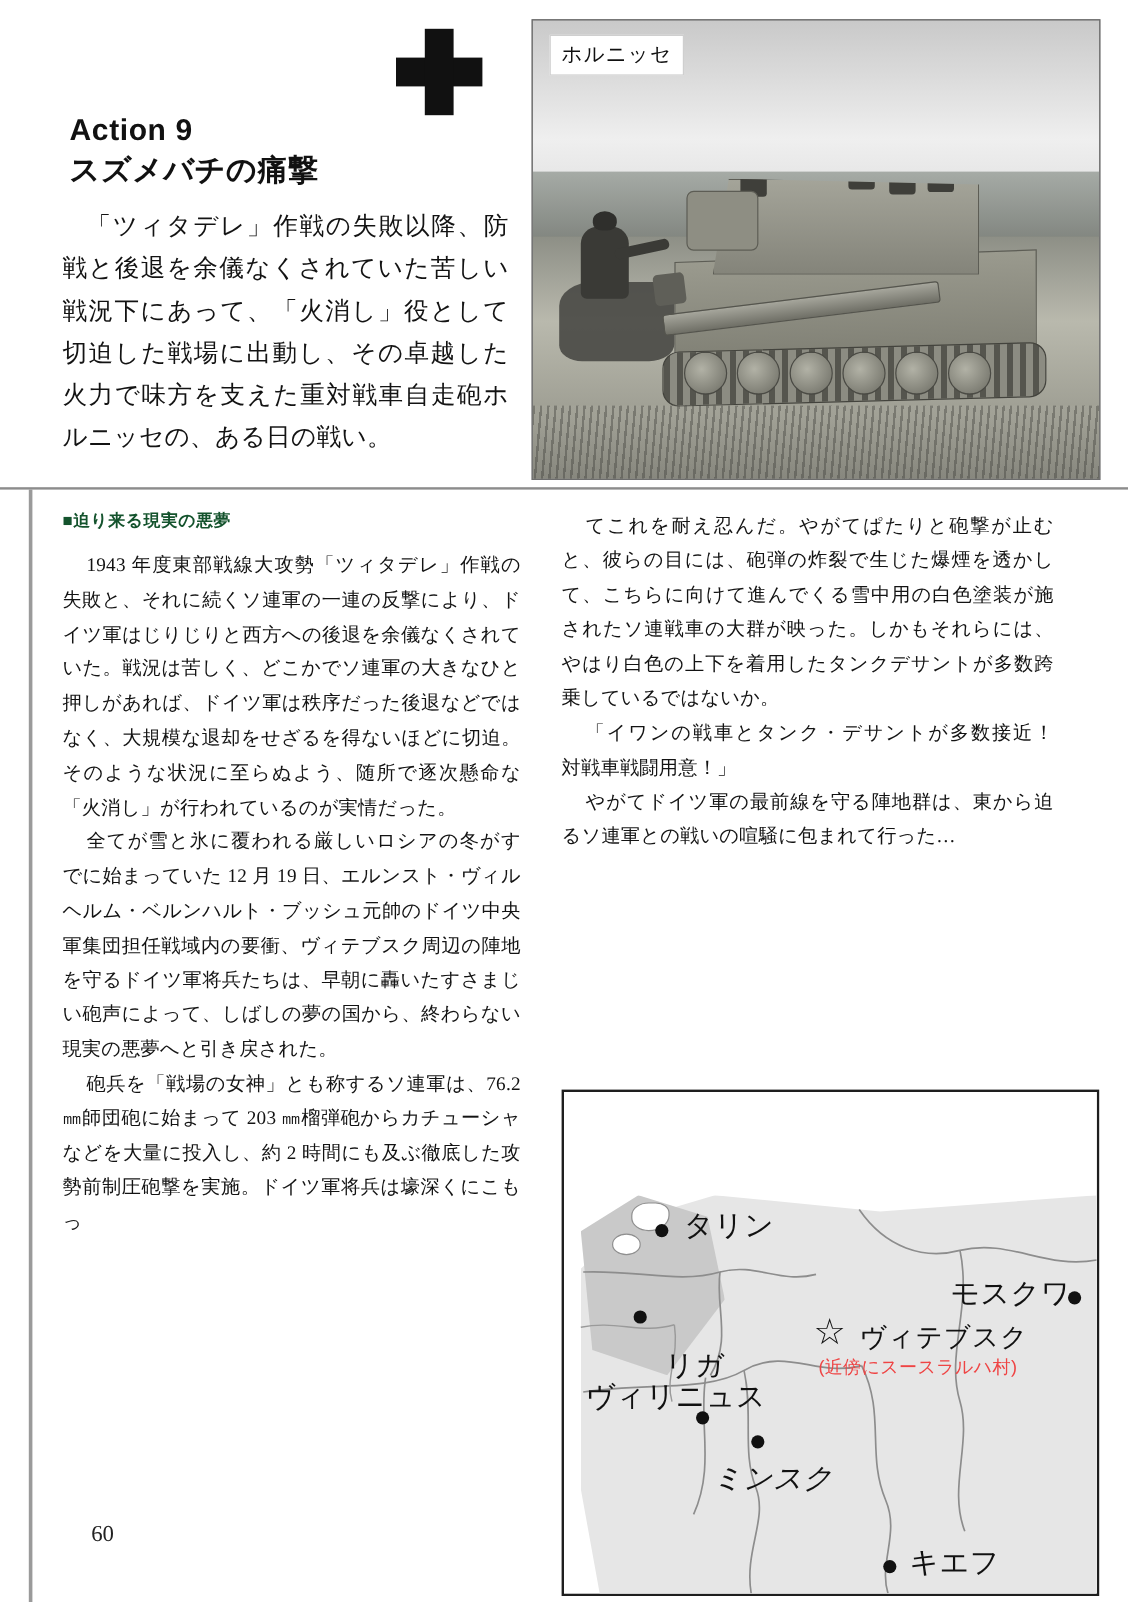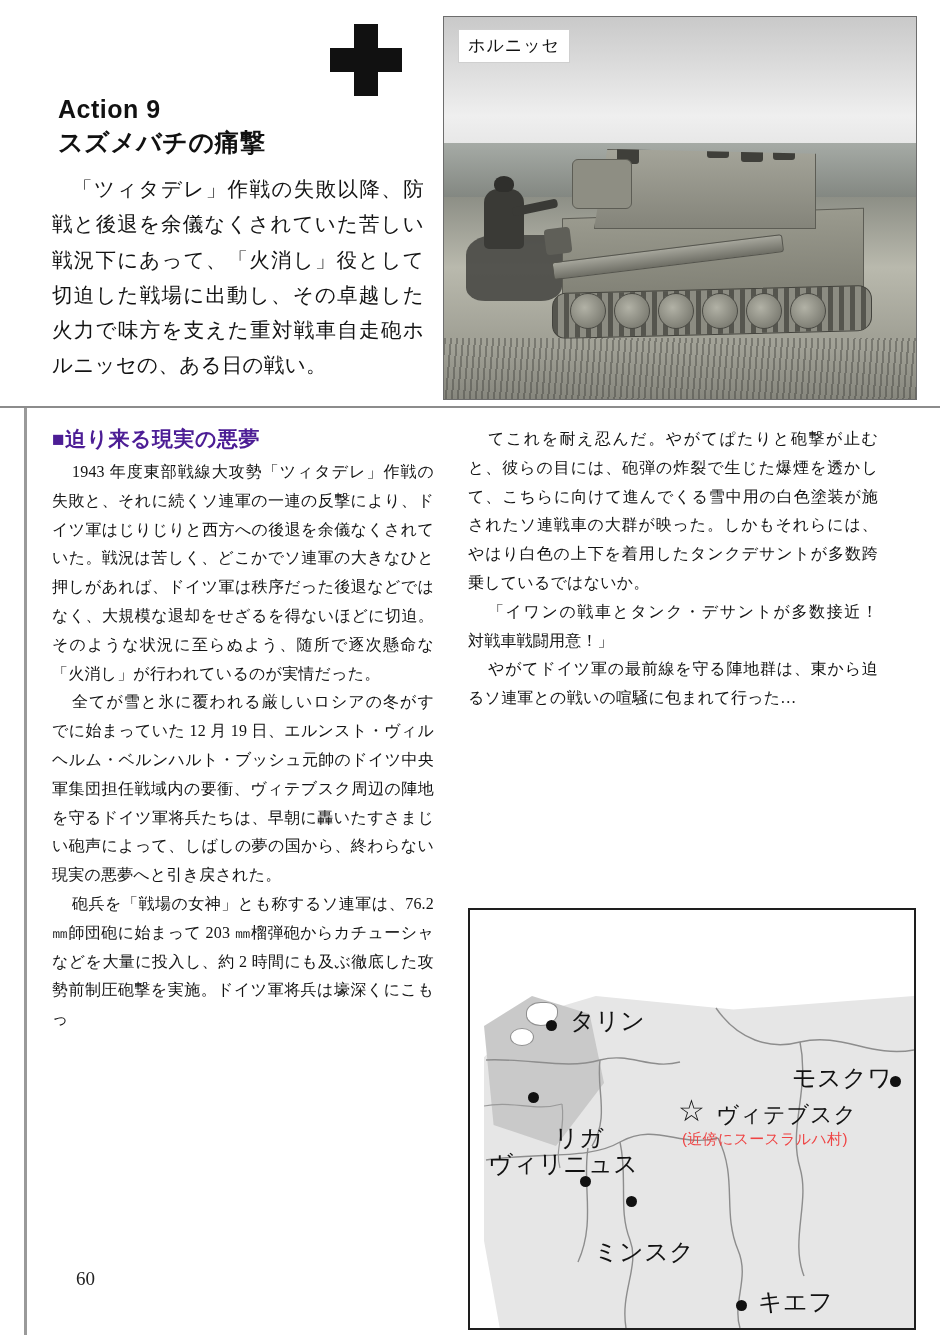--- a/index.html
+++ b/index.html
@@ -212,25 +212,25 @@
     letter-spacing: 1px;
     padding: 4px 9px 5px 9px;
     border: 1px solid #cfcfcf;
   }
 
   
   .subhead {
     position: absolute;
     left: 52px;
     top: 425px;
-    font-family: Liberation Mono, monospace;
+    font-family: Liberation Sans, sans-serif;
     font-weight: bold;
-    font-size: 21px;
+    font-size: 14px;
     letter-spacing: 0.5px;
-    color: #4c1d95;
+    color: #14532d;
   }
   .col {
     position: absolute;
     font-size: 16px;
     line-height: 1.80;
     letter-spacing: 0.2px;
     text-align: justify;
     color: #131313;
   }
   .col-left {
@@ -436,21 +436,21 @@
     <div class="city-dot" style="left:76px;  top:110px;"></div>
     <div class="city-label" style="left:100px; top:95px;">タリン</div>
 
     <div class="city-dot" style="left:58px;  top:182px;"></div>
     <div class="city-label" style="left:84px;  top:168px;margin-top:44px;">リガ</div>
 
     <div class="city-dot" style="left:110px; top:266px;"></div>
     <div class="city-label" style="left:18px;  top:238px;">ヴィリニュス</div>
 
     <div class="city-dot" style="left:156px; top:286px;"></div>
-    <div class="city-label" style="left:124px; top:326px;">ミンスク</div>
+    <div class="city-label" style="left:124px; top:306px;font-style:italic;">ミンスク</div>
 
     <div class="city-dot" style="left:420px; top:166px;"></div>
     <div class="city-label" style="left:322px; top:152px;">モスクワ</div>
 
     <div class="city-dot" style="left:266px; top:390px;"></div>
     <div class="city-label" style="left:288px; top:376px;">キエフ</div>
 
     <div class="star" style="left:208px; top:186px;">☆</div>
     <div class="vitebsk-label" style="left:246px; top:190px;">ヴィテブスク</div>
     <div class="vitebsk-sub" style="left:212px; top:220px;">(近傍にスースラルハ村)</div>

